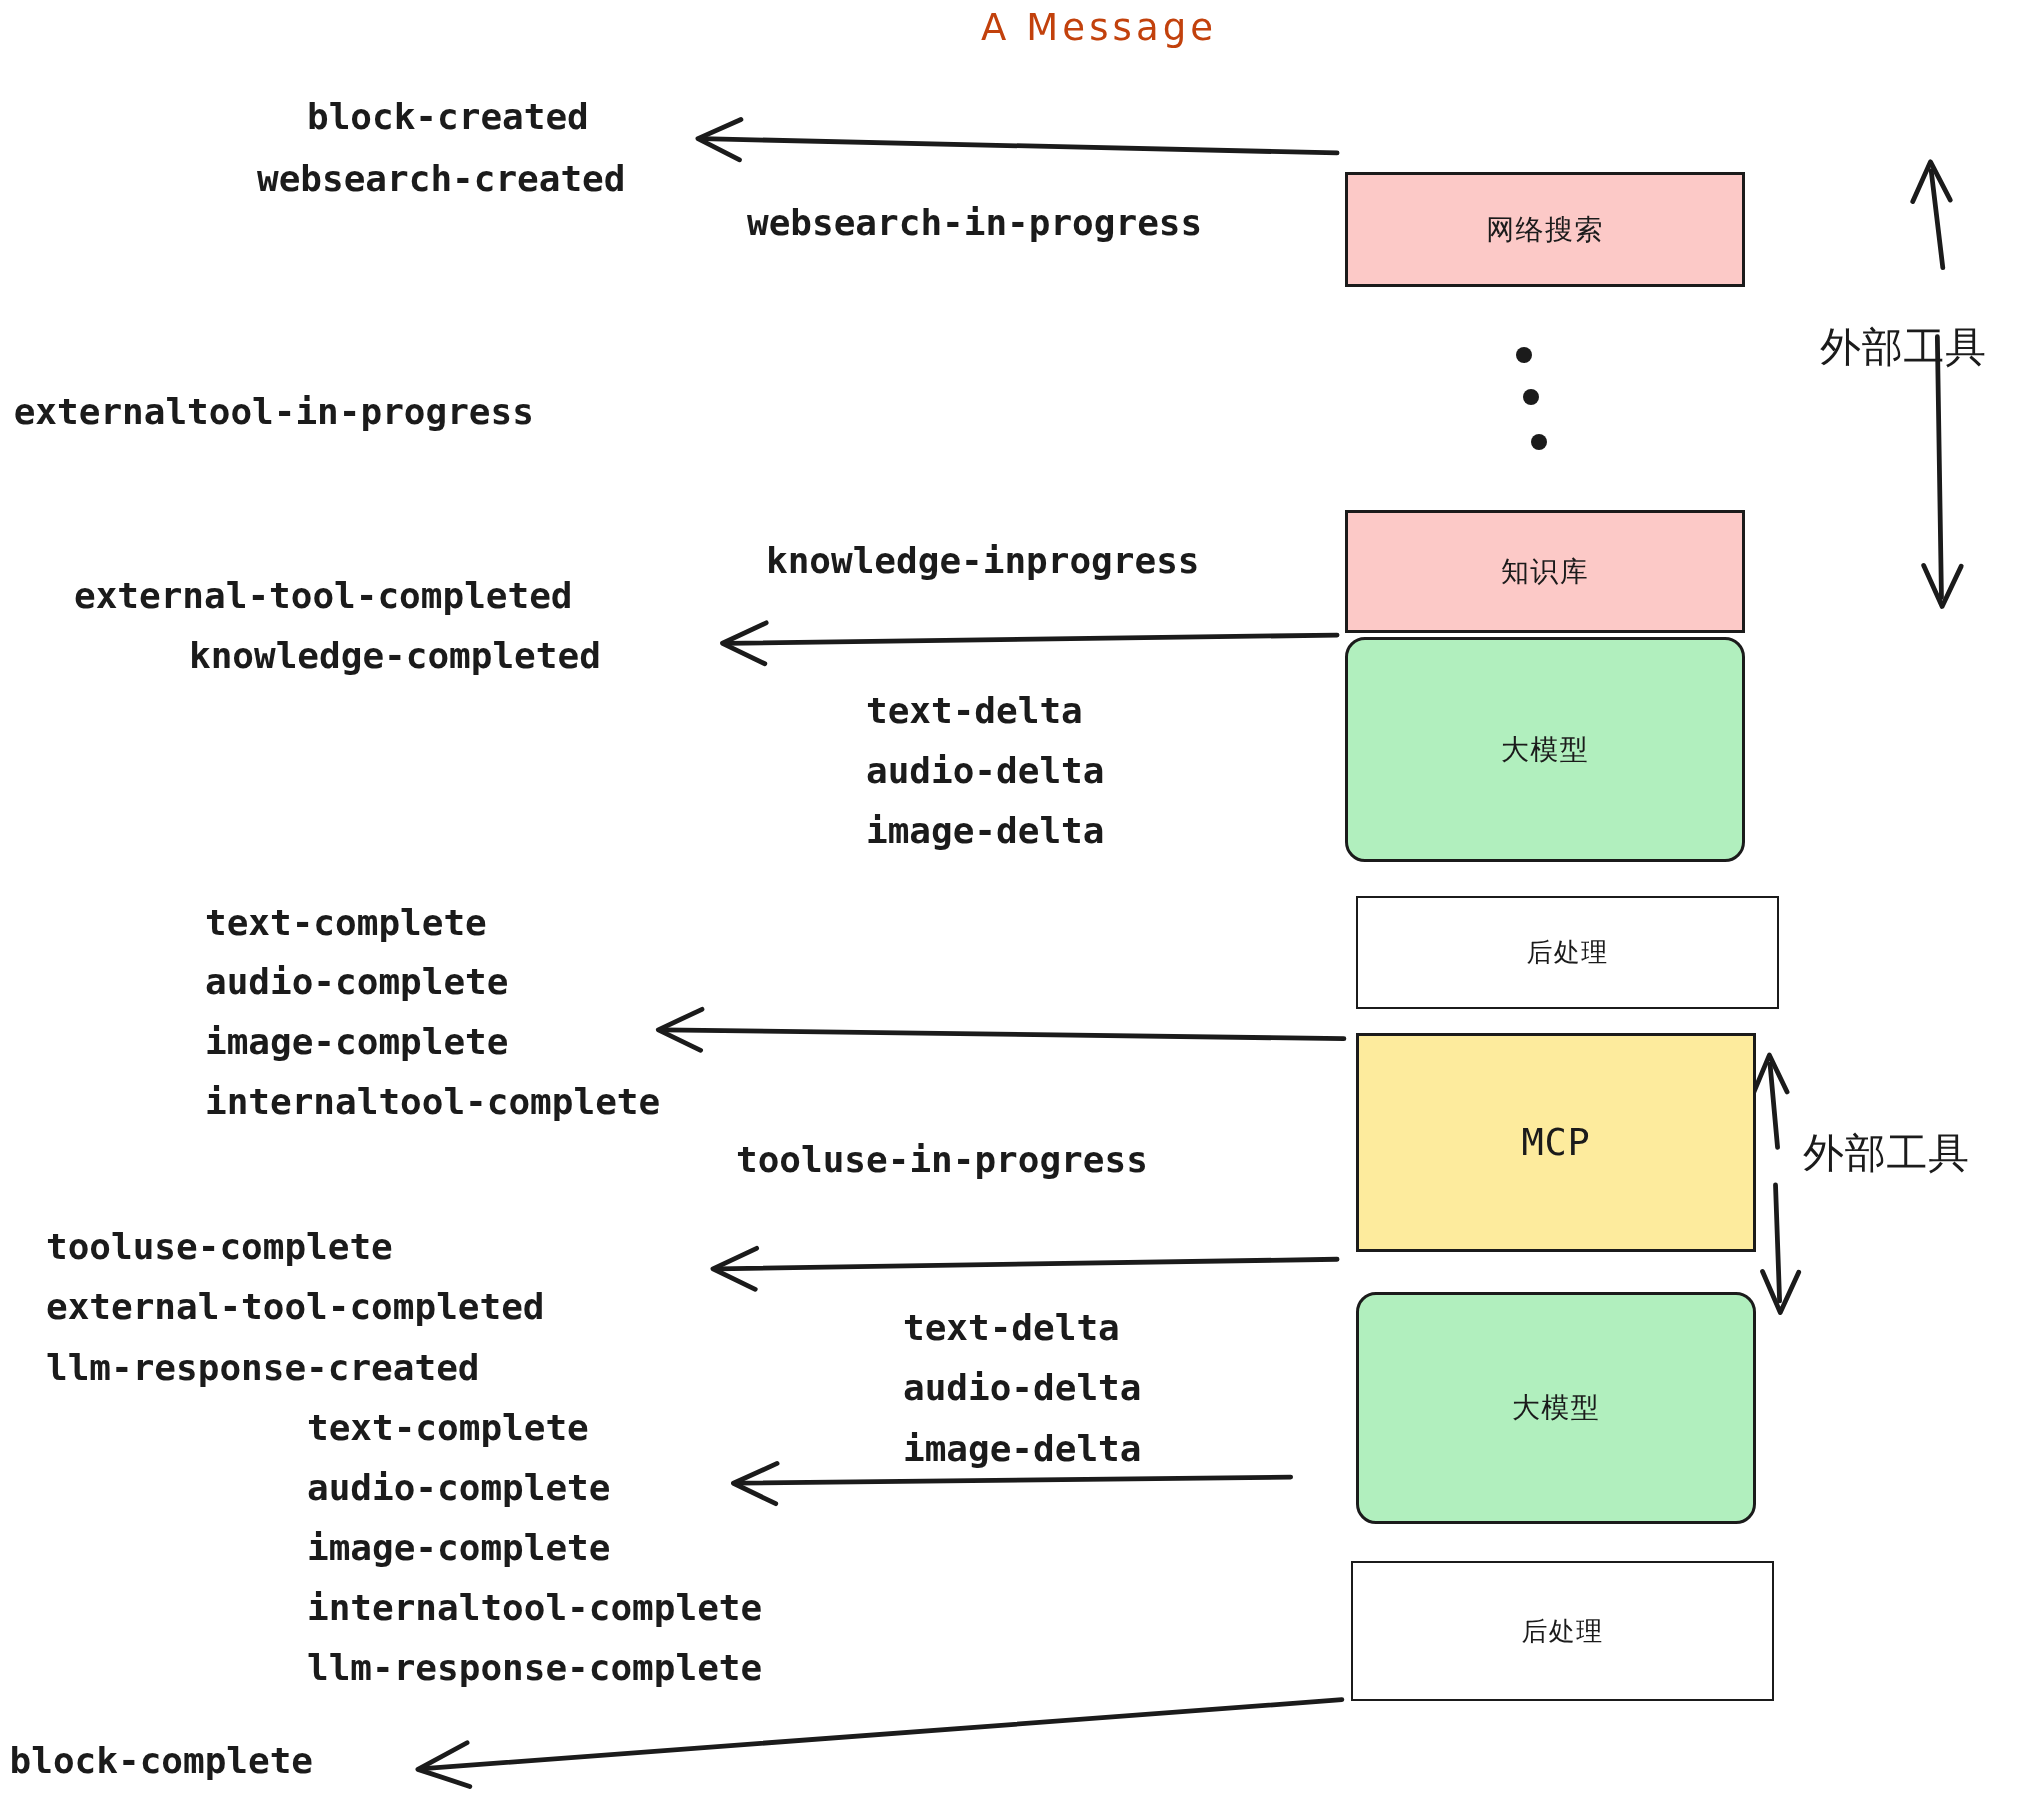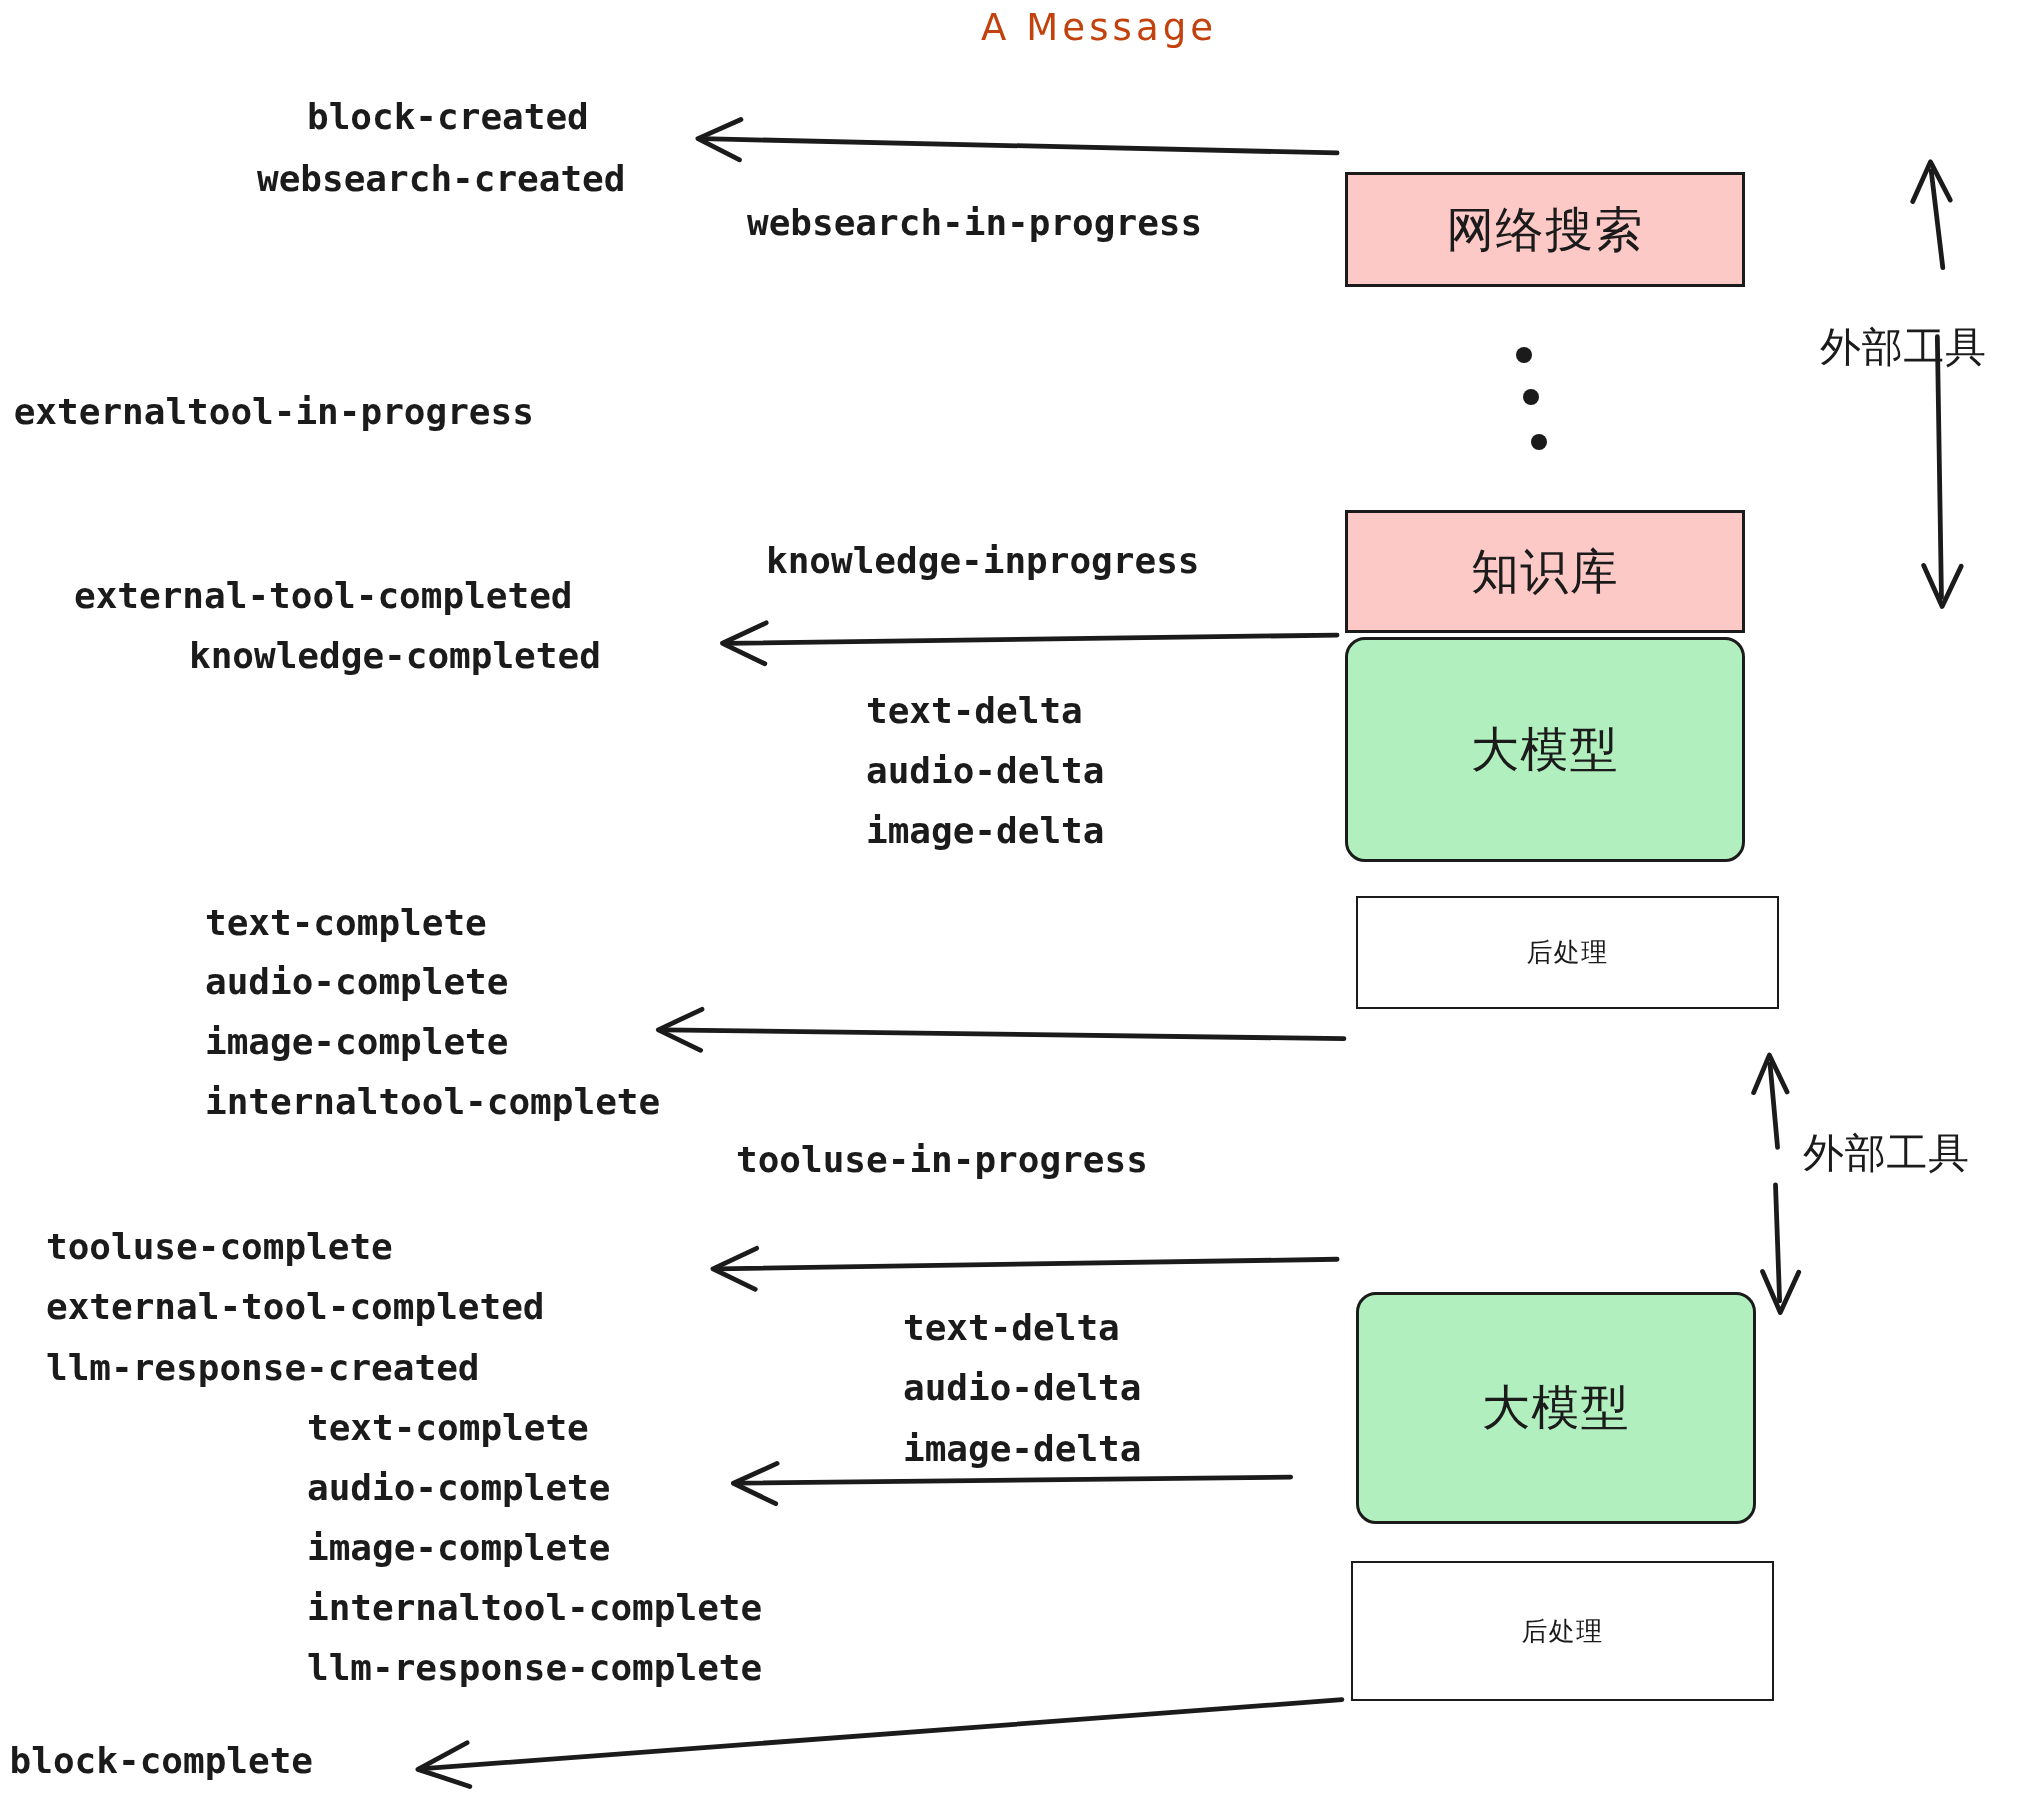--- a/index.html
+++ b/index.html
@@ -43,21 +43,21 @@
   .box {
     position: absolute;
     box-sizing: border-box;
     border: 3.4px solid #1b1b1b;
     display: flex;
     align-items: center;
     justify-content: center;
   }
   .box .box-label {
     font-family: "DejaVu Sans", "Liberation Sans", sans-serif;
-    font-size: 48px;
+    font-size: 28px;
     color: #1b1b1b;
     letter-spacing: 1.4px;
     white-space: nowrap;
   }
   .box.pink   { background: #fcc9c7; }
   .box.green  { background: #b1efbe; border-radius: 20px; }
   .box.yellow { background: #fdeb9d; }
   .box.plain  { background: #ffffff; border-width: 2.7px; }
   .box.plain .box-label { font-size: 26px; }
   .box.mcp .box-label {
@@ -226,20 +226,23 @@
   </div>
 
   <div class="box green" style="left:1345px; top:637px; width:400px; height:225px;">
     <span class="box-label">大模型</span>
   </div>
 
   <div class="box plain" style="left:1356px; top:896px; width:423px; height:113px;">
     <span class="box-label">后处理</span>
   </div>
 
+  <div class="box yellow mcp" style="left:1356px; top:1033px; width:400px; height:219px;">
+    <span class="box-label">MCP</span>
+  </div>
 
   <div class="box green" style="left:1356px; top:1292px; width:400px; height:232px;">
     <span class="box-label">大模型</span>
   </div>
 
   <div class="box plain" style="left:1351px; top:1561px; width:423px; height:140px;">
     <span class="box-label">后处理</span>
   </div>
 
   <div class="side-label" style="left:1820px; top:320px;">外部工具</div>

